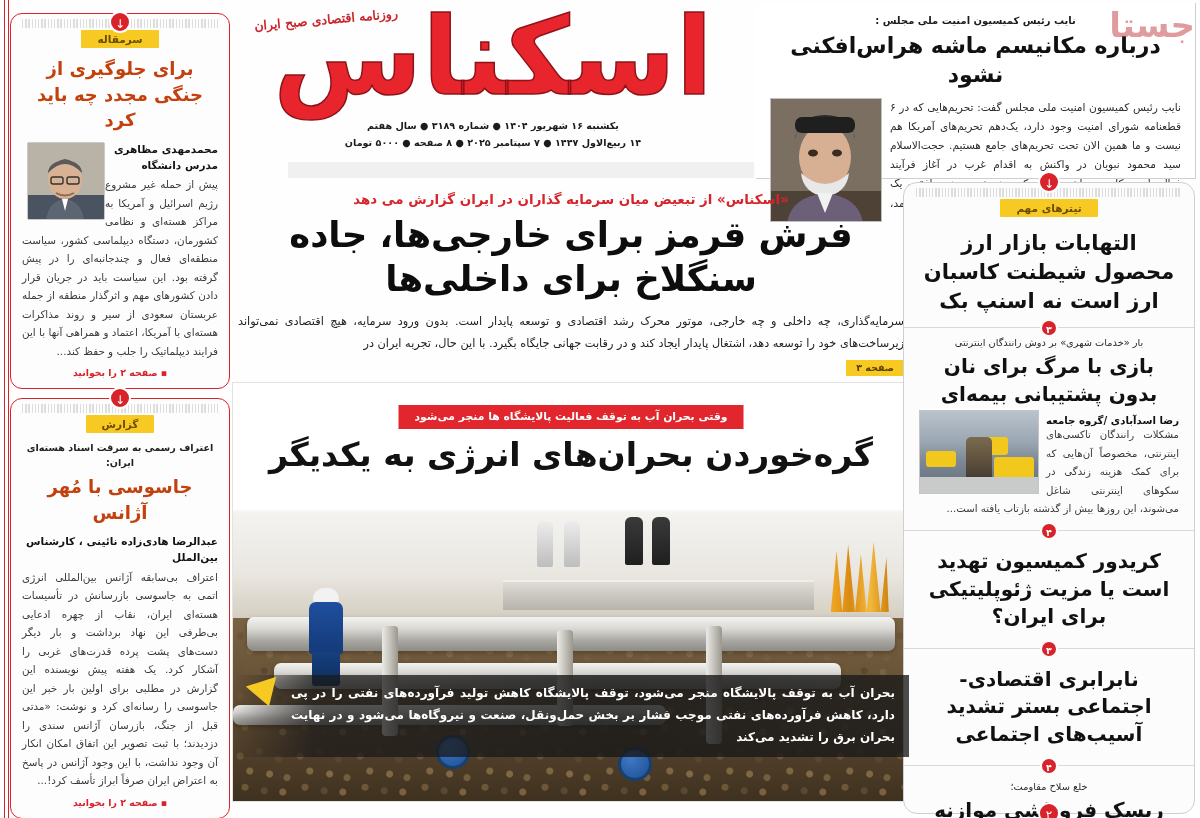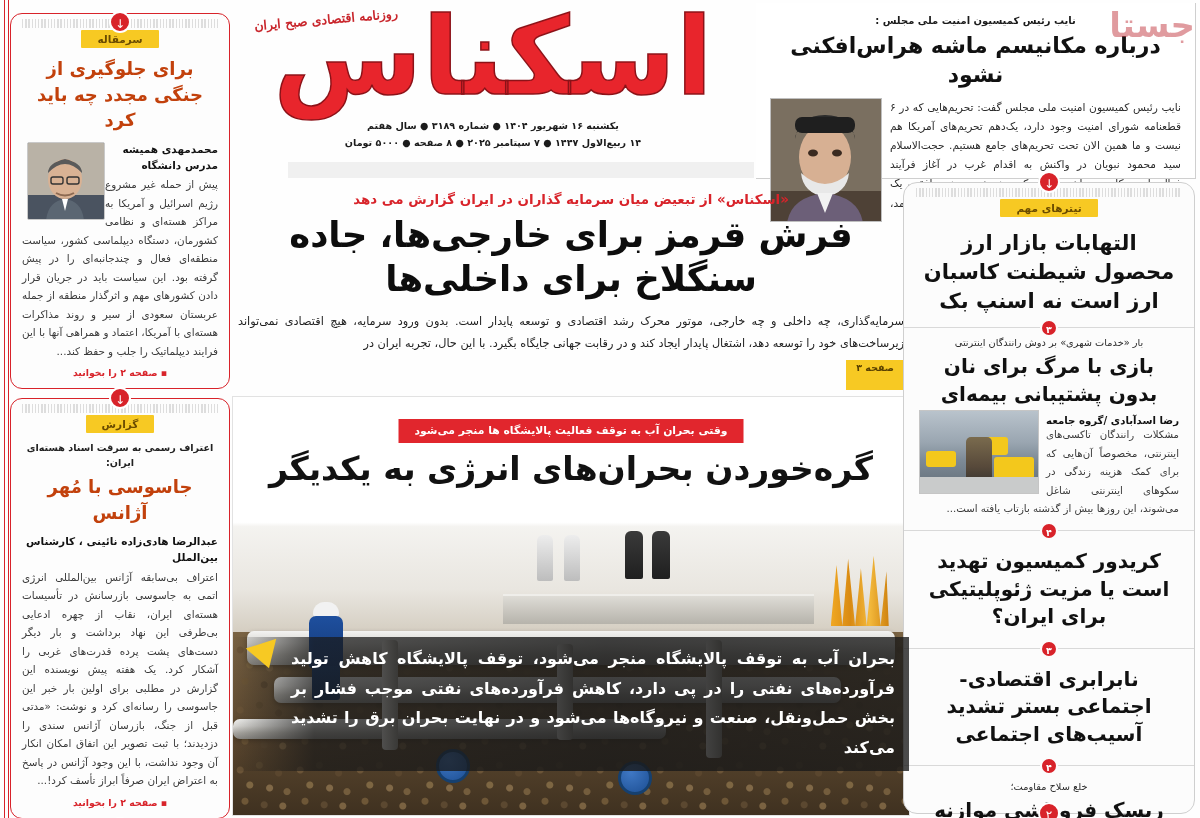--- a/index.html
+++ b/index.html
@@ -290,21 +290,21 @@
     line-height: 1.92;
     color: #222;
     text-align: justify;
   }
   .pagechip {
     display: inline-block;
     background: #f7c923;
     color: #5a4100;
     font-size: 9.5px;
     font-weight: bold;
-    padding: 2px 10px 17px;
+    padding: 2px 10px 3px;
     border-radius: 0;
     margin: 6px 0 0 0;
   }
   .pagechip-row { padding-right: 6px; }
 
   
   .photo-block {
     position: relative;
     margin-top: 6px;
     height: 420px;
@@ -440,21 +440,21 @@
     z-index: 4;
     padding: 0 14px;
     text-shadow: 0 0 6px #fff, 0 0 14px #fff, 0 1px 0 #fff;
   }
 
   .photo-caption {
     position: absolute;
     left: 0; right: 0; bottom: 44px;
     background: linear-gradient(90deg, rgba(25,25,25,.0) 0%, rgba(25,25,25,.72) 12%, rgba(25,25,25,.82) 55%, rgba(25,25,25,.78) 100%);
     color: #fff;
-    font-size: 16px;
+    font-size: 12px;
     font-weight: bold;
     line-height: 1.85;
     padding: 7px 14px 9px 58px;
     text-align: justify;
     z-index: 4;
   }
   .caption-arrow {
     position: absolute;
     left: 16px; top: 6px;
     width: 0; height: 0;
@@ -595,21 +595,21 @@
             <rect x="0" y="52" width="78" height="26" fill="#4a5360"></rect>
             <ellipse cx="39" cy="36" rx="17" ry="20" fill="#d9b294"></ellipse>
             <path d="M22 30 Q39 12 56 30 Q56 20 39 16 Q22 20 22 30 Z" fill="#5a5a5a"></path>
             <rect x="25" y="34" width="12" height="7" rx="2" fill="none" stroke="#333" stroke-width="1.4"></rect>
             <rect x="41" y="34" width="12" height="7" rx="2" fill="none" stroke="#333" stroke-width="1.4"></rect>
             <path d="M30 50 Q39 55 48 50" stroke="#8d6a52" stroke-width="2" fill="none"></path>
             <path d="M20 78 Q22 58 39 56 Q56 58 58 78 Z" fill="#5b6672"></path>
             <path d="M36 56 L39 68 L42 56 Z" fill="#ffffff"></path>
           </svg>
         </div>
-        <div class="byline">محمدمهدی همیشه</div>
+        <div class="byline">محمدمهدی مظاهری</div>
         <div class="byline">مدرس دانشگاه</div>
         <div class="body-txt">پیش از حمله غیر مشروع رژیم اسرائیل و آمریکا به مراکز هسته‌ای و نظامی کشورمان، دستگاه دیپلماسی کشور، سیاست منطقه‌ای فعال و چندجانبه‌ای را در پیش گرفته بود. این سیاست باید در جریان قرار دادن کشورهای مهم و اثرگذار منطقه از جمله عربستان سعودی از سیر و روند مذاکرات هسته‌ای با آمریکا، اعتماد و همراهی آنها با این فرایند دیپلماتیک را جلب و حفظ کند...</div>
         <div class="clr"></div>
         <div class="readmore">▪ صفحه ۲ را بخوانید</div>
       </div>
     </div>
 
     <div style="position:relative;">
       <div class="arrow-badge" style="top:-11px;">↓</div>
       <div class="lbox">

